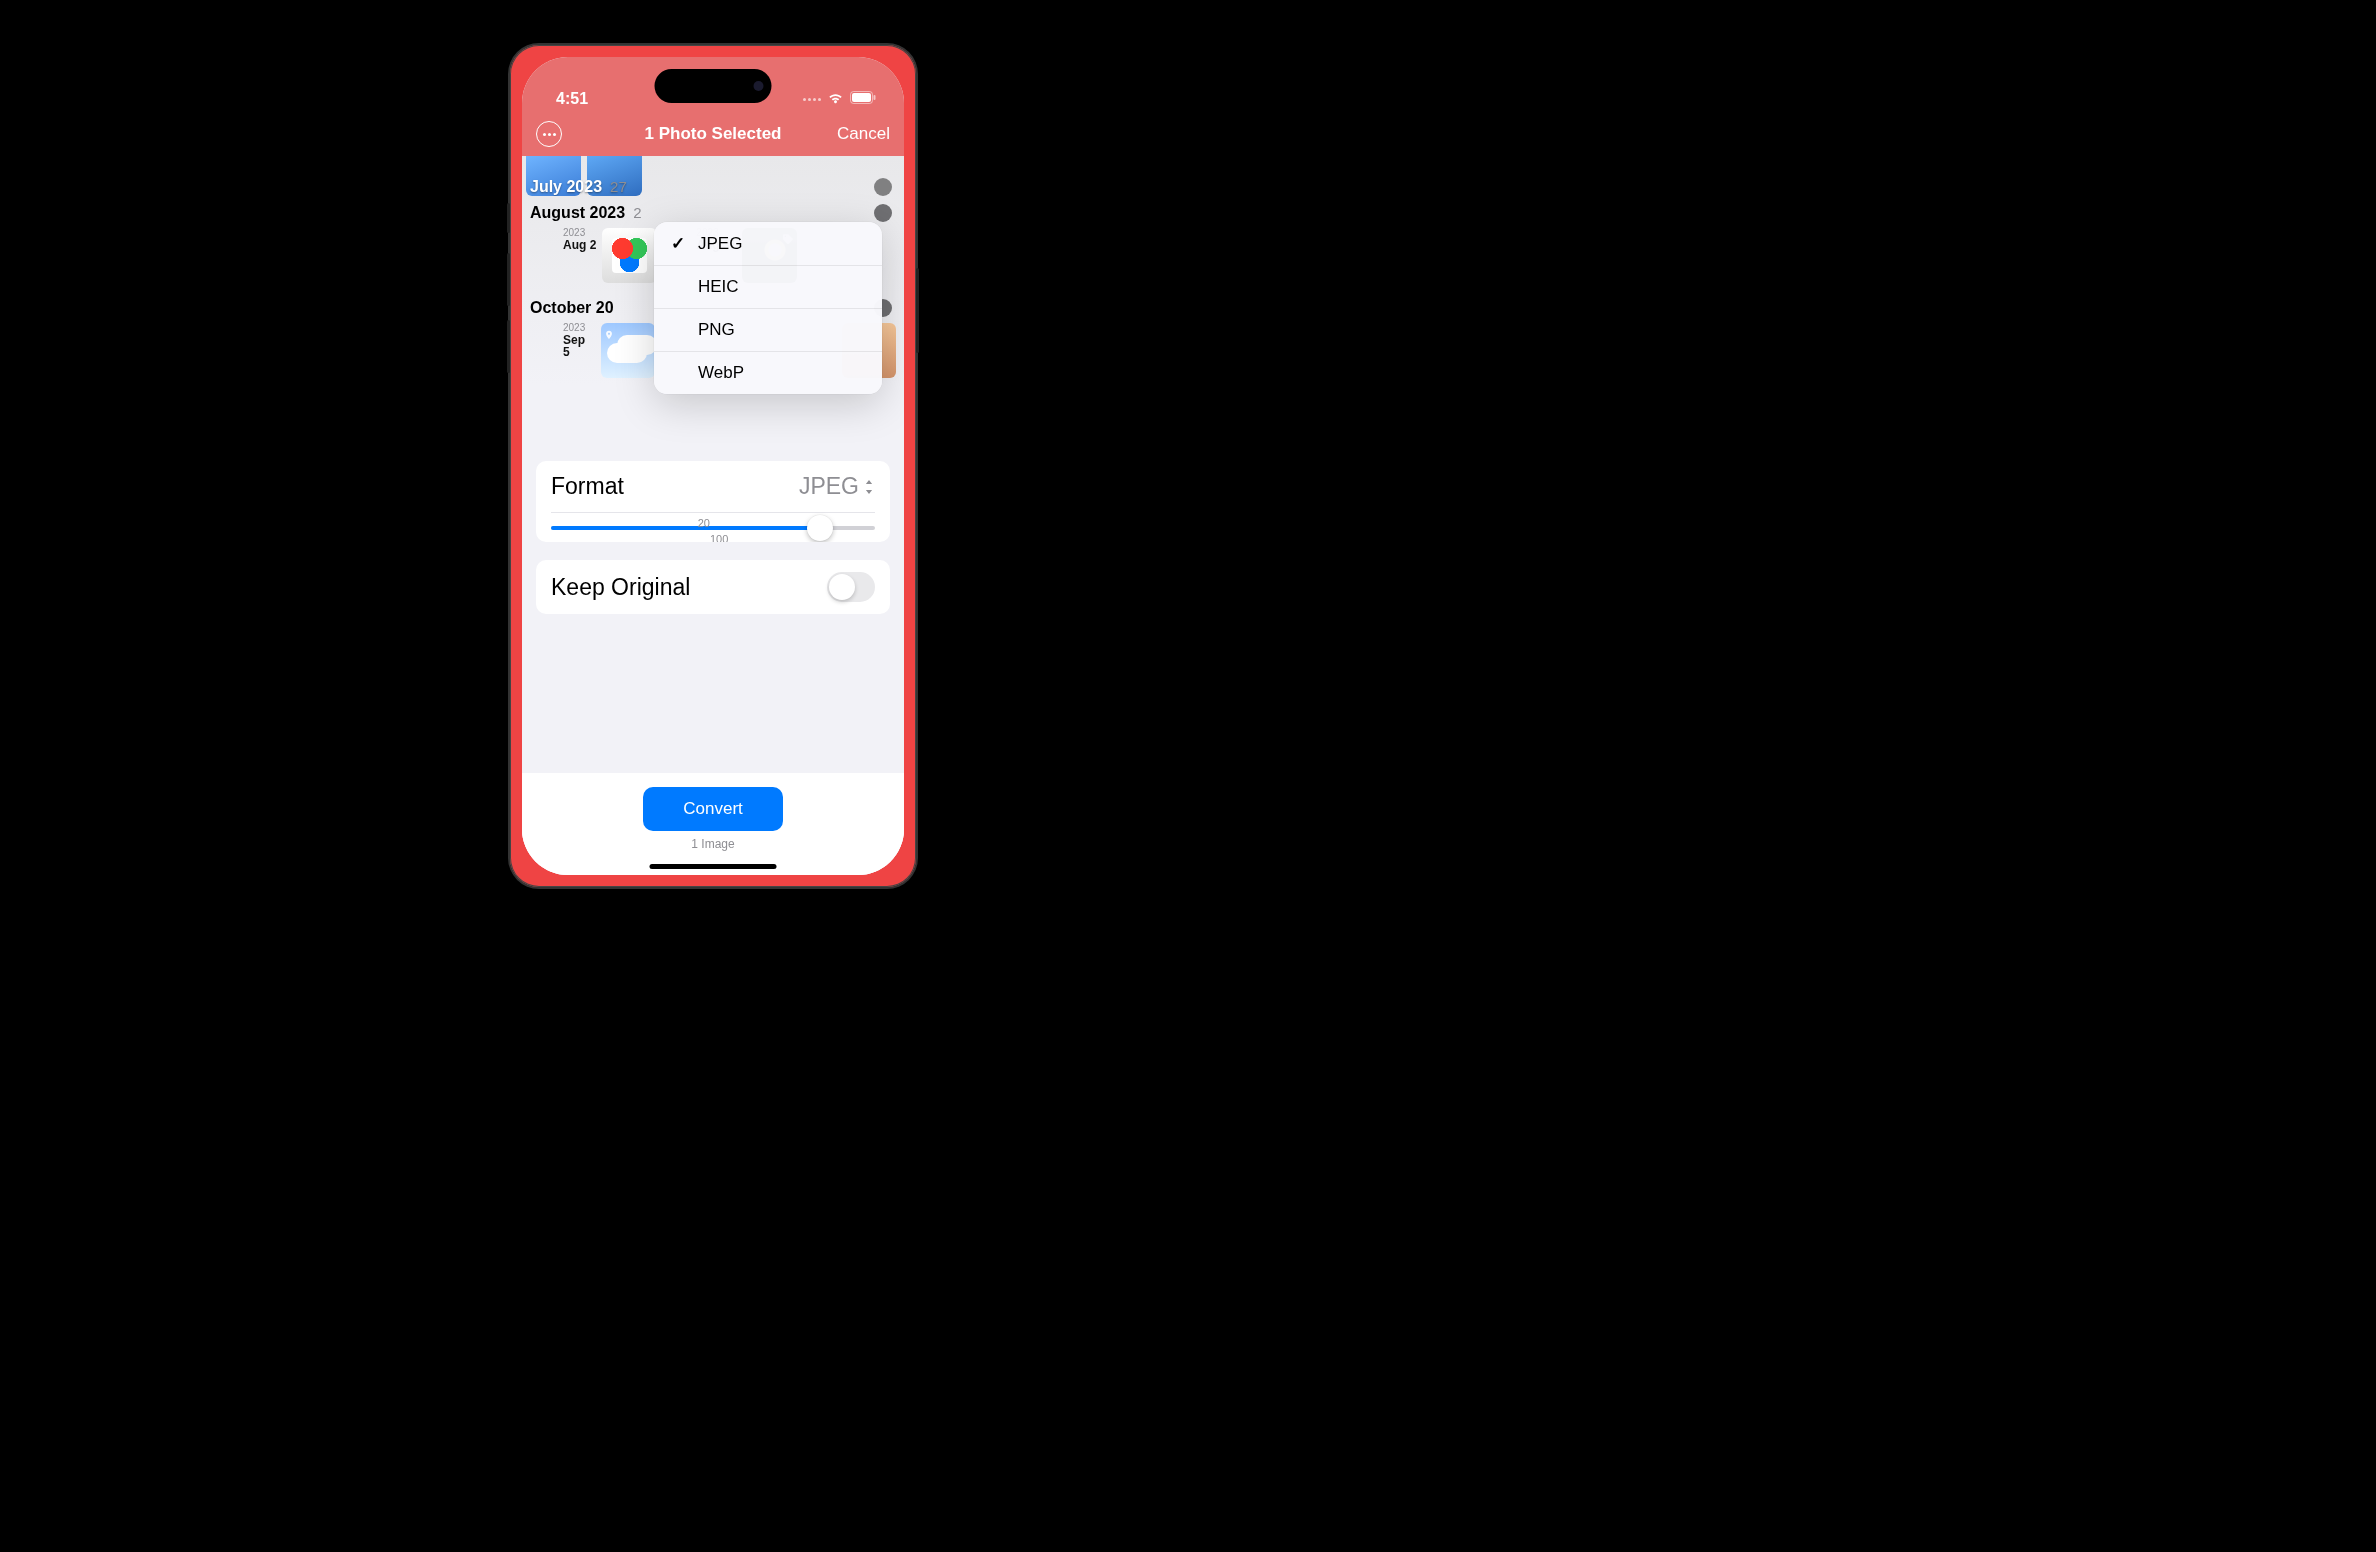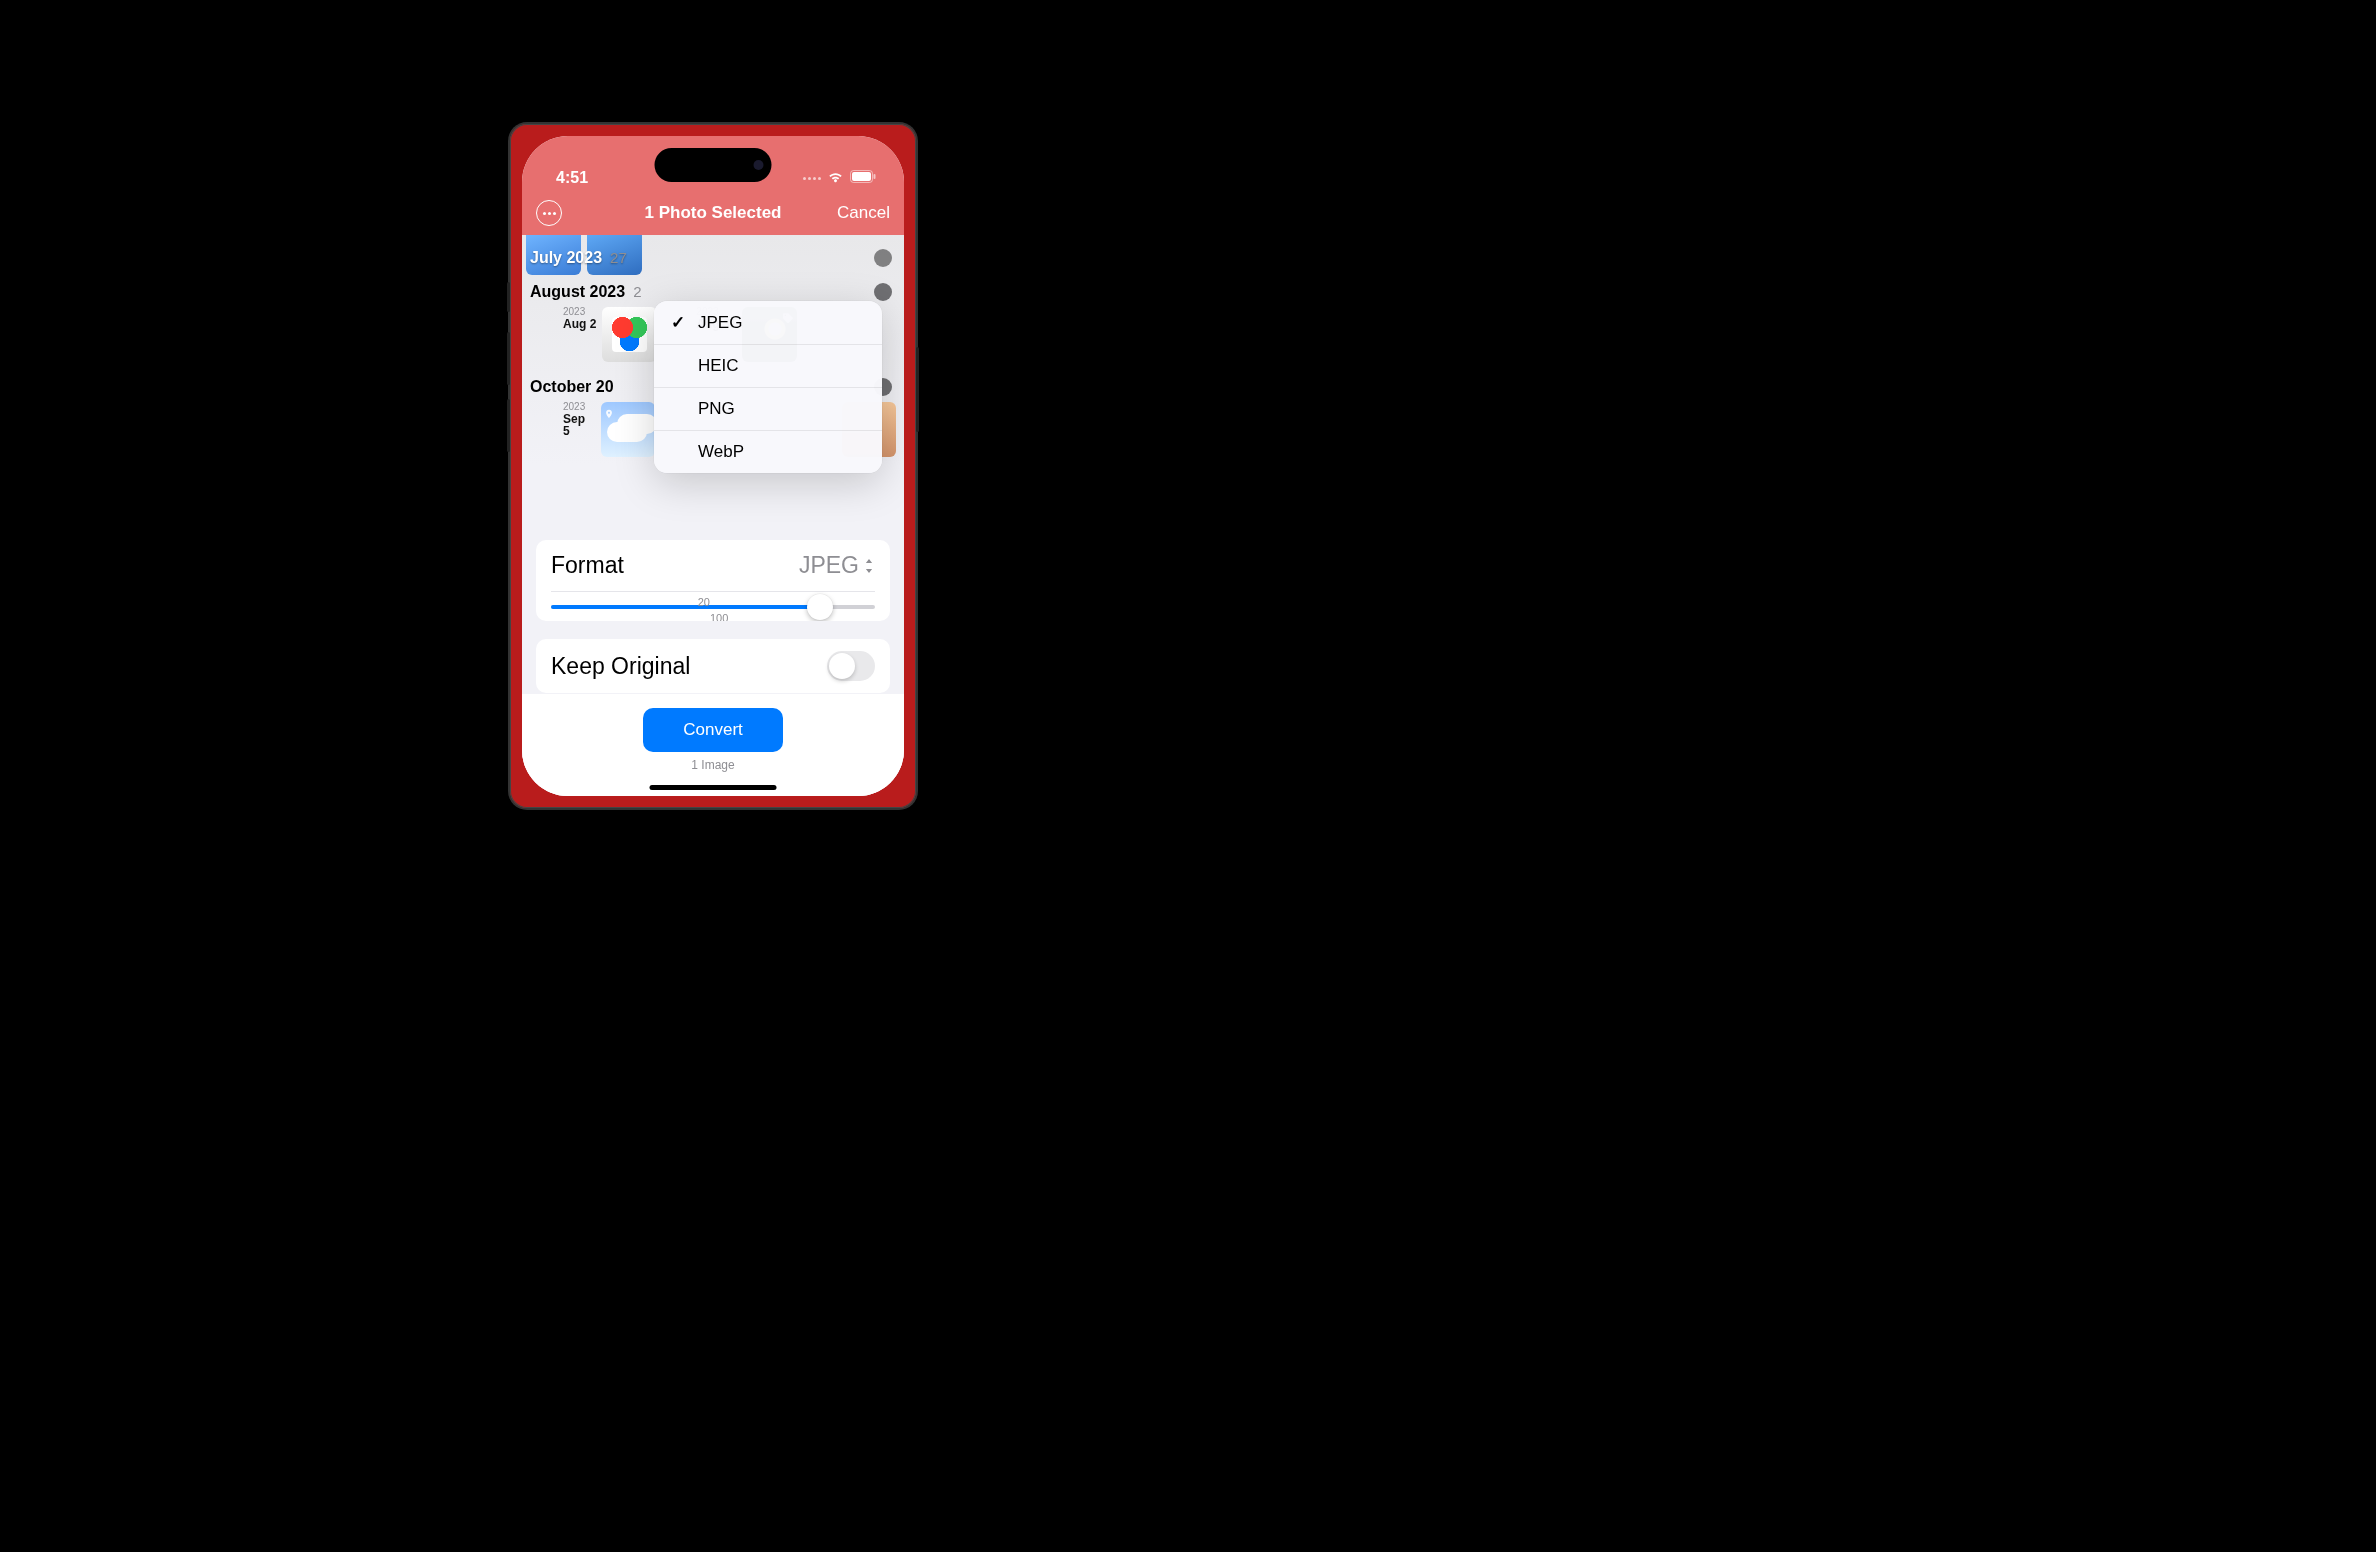--- a/index.html
+++ b/index.html
@@ -1,22 +1,22 @@
 <!DOCTYPE html>
 <html><head>
 <meta charset="utf-8">
 <style>
   * { margin: 0; padding: 0; box-sizing: border-box; font-family: -apple-system, BlinkMacSystemFont, "Segoe UI", sans-serif; }
   body { background: #000; width: 1426px; height: 932px; display: flex; align-items: center; justify-content: center; }
 
   .phone-frame {
     width: 406px;
-    height: 684px;
-    background: #b91c1c;
-    border-radius: 17px;
+    height: 842px;
+    background: #ef4444;
+    border-radius: 29px;
     padding: 12px;
     box-shadow: 0 0 0 2px #333, inset 0 0 0 1px #444;
     position: relative;
   }
   .phone-side-btn { position: absolute; background: #222; border-radius: 2px; }
   .phone-side-btn.left1 { left: -3px; top: 158px; width: 3px; height: 30px; }
   .phone-side-btn.left2 { left: -3px; top: 208px; width: 3px; height: 53px; }
   .phone-side-btn.left3 { left: -3px; top: 275px; width: 3px; height: 53px; }
   .phone-side-btn.right1 { right: -3px; top: 223px; width: 3px; height: 85px; }
 
@@ -45,21 +45,21 @@
   .wifi-icon, .battery-icon { display:inline-block; }
   .nav-bar { height: 44px; display: flex; align-items: center; justify-content: space-between; padding: 0 14px; }
   .nav-title { font-size: 17px; font-weight: 600; }
   .nav-left, .nav-right { min-width: 71px; display:flex; align-items:center; }
   .nav-right { justify-content:flex-end; font-size:17px; }
   .more-circle { width:26px; height:26px; border:1.8px solid #fff; border-radius:50%; display:flex; align-items:center; justify-content:center; gap:2px;}
   .more-circle span{width:3px;height:3px;background:#fff;border-radius:50%;}
 
   
   .content { flex: 0 0 auto; background: linear-gradient(#e8e8ea,#f2f2f7); }
-  .section-header { display:flex; align-items:center; justify-content:space-between; padding: 8px 12px 6px 8px; position:relative;}
+  .section-header { display:flex; align-items:flex-end; justify-content:space-between; padding: 8px 12px 6px 8px; position:relative;}
   .section-title { font-size:16px; font-weight:700; color:#000; display:flex; align-items:baseline; gap:8px;}
   .section-title .count { color:#8e8e93; font-weight:400; font-size:15px;}
   .section-dot { width:18px; height:18px; border-radius:50%; background:#6f6f72; }
   .thumbs { display:flex; gap:6px; padding: 0 8px 8px 8px; }
   .thumb-wrap{ display:flex; flex-direction:column; align-items:flex-start;margin-left:32px;}
   .date-lbl{ font-size:10px; color:#8e8e93; line-height:1.05; padding:0 0 2px 1px;}
   .date-lbl b{ color:#111; font-size:12px; font-weight:700;}
   .thumb { width:55px; height:55px; border-radius:6px; background:#ccc; position:relative; overflow:hidden;}
   .thumb.blue{ background:linear-gradient(160deg,#6fb4ff,#3a7cd6);}
   .thumb.blue2{ background:linear-gradient(160deg,#5ea8f5,#2f6dbf);}

